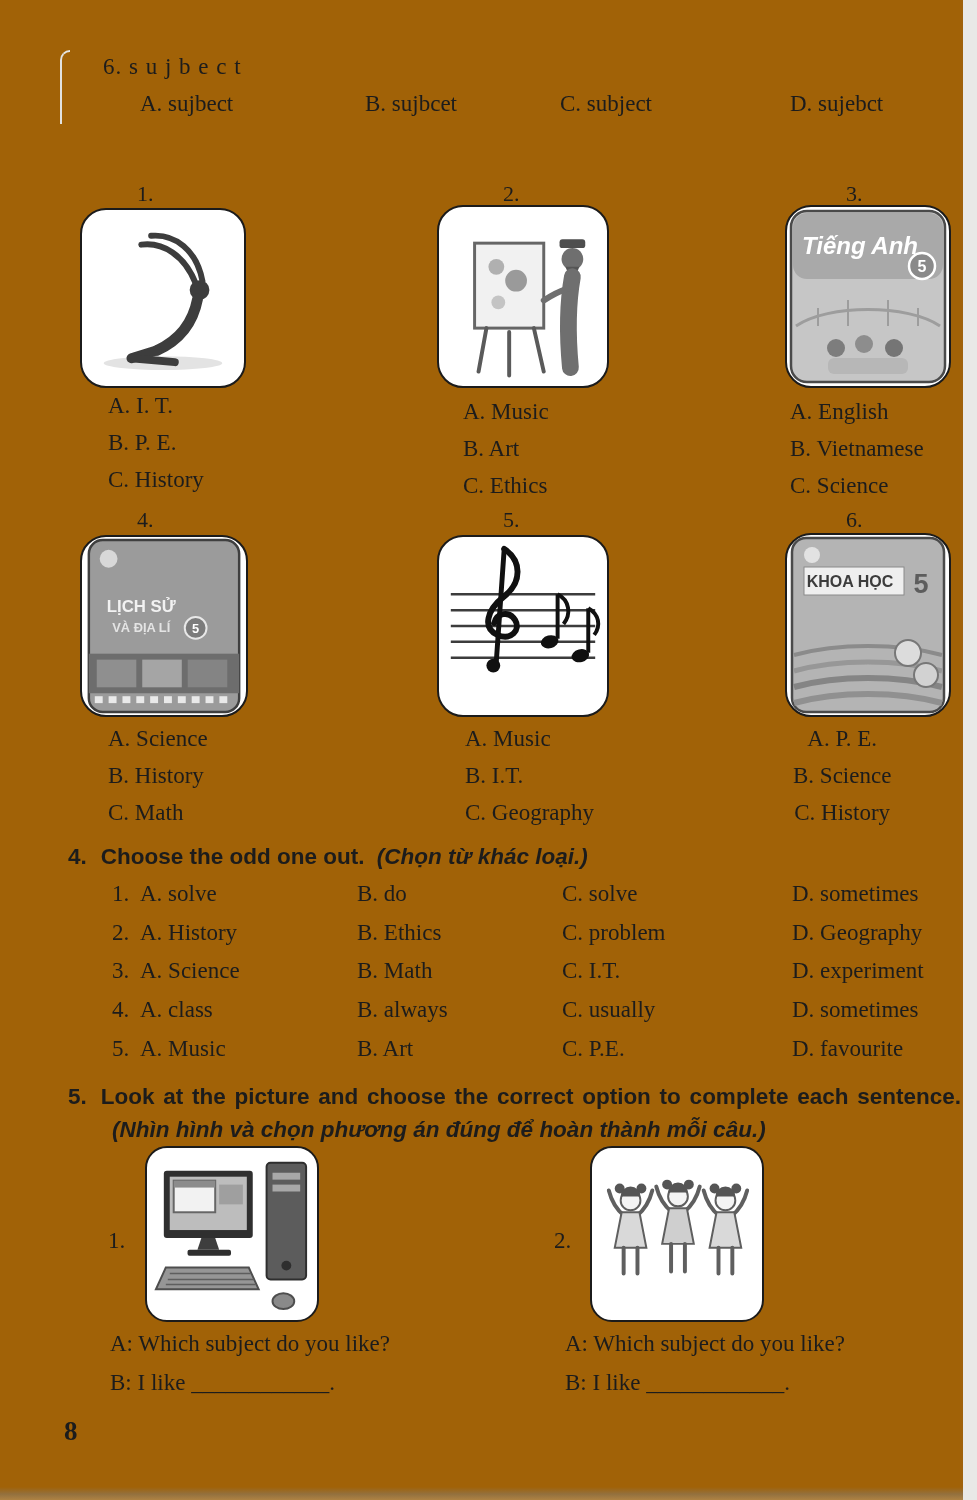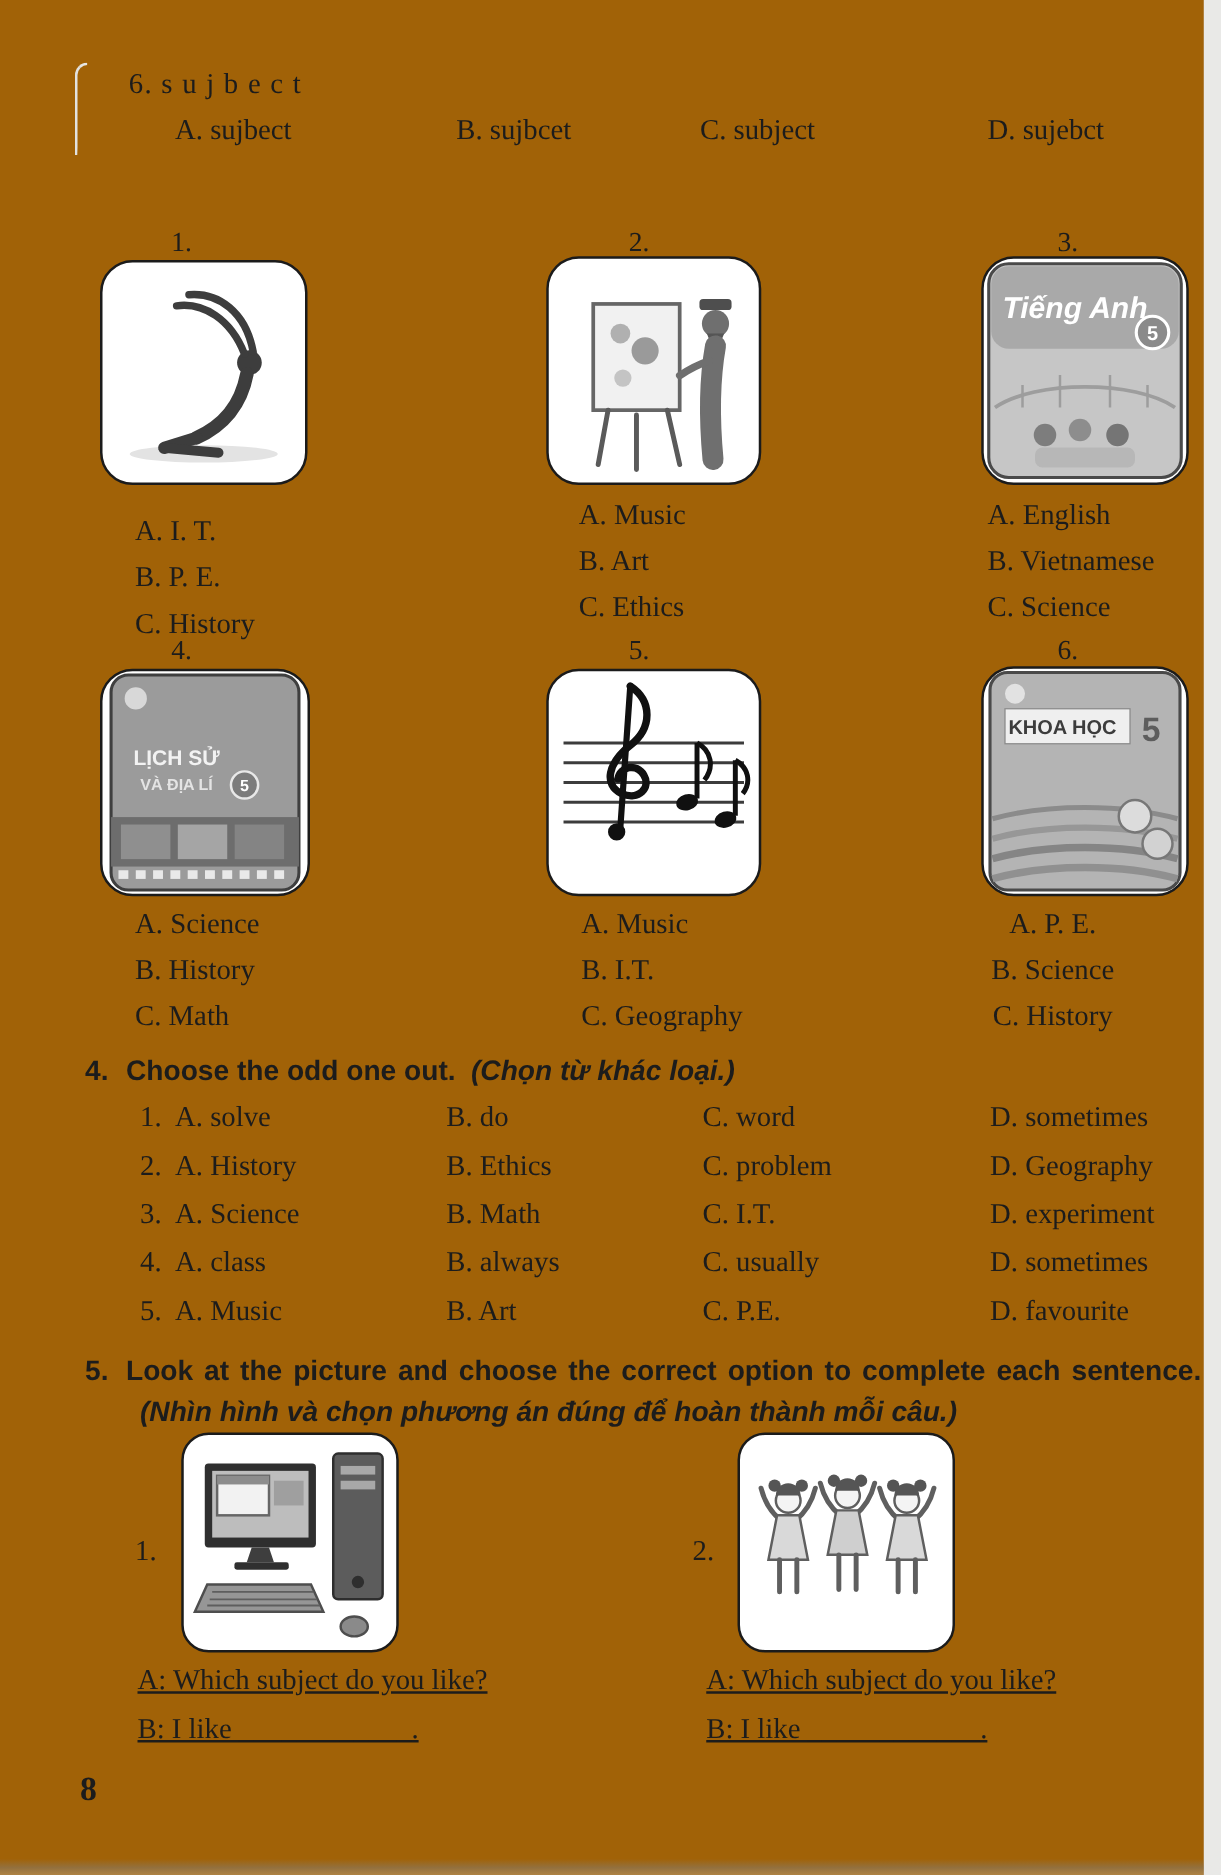--- a/index.html
+++ b/index.html
@@ -45,35 +45,35 @@
   }
   .box-1 { left: 80px;  top: 208px; width: 166px; height: 180px; }
   .box-2 { left: 437px; top: 205px; width: 172px; height: 183px; }
   .box-3 { left: 785px; top: 205px; width: 166px; height: 183px; }
   .box-4 { left: 80px;  top: 535px; width: 168px; height: 182px; }
   .box-5 { left: 437px; top: 535px; width: 172px; height: 182px; }
   .box-6 { left: 785px; top: 533px; width: 166px; height: 184px; }
 
   
   .opt-stack { position: absolute; font-size: 23px; line-height: 37px; }
-  .opts-1 { left: 108px; top: 406px; } .opts-2 { left: 463px; top: 393px; } .opts-3 { left: 790px; top: 393px; }
+  .opts-1 { left: 108px; top: 387px; } .opts-2 { left: 463px; top: 393px; } .opts-3 { left: 790px; top: 393px; }
   .opts-4 { left: 108px; top: 720px; } .opts-5 { left: 465px; top: 720px; } .opts-6 { left: 793px; top: 720px; text-align: center; }
 
   
   .s4-row { position: absolute; left: 0; width: 977px; height: 32px; font-size: 23px; }
   .s4-row span { position: absolute; top: 0; }
   .s4-n { left: 112px; } .s4-a { left: 140px; } .s4-b { left: 357px; } .s4-c { left: 562px; } .s4-d { left: 792px; }
   .s4-r1 { top: 881px; } .s4-r2 { top: 920px; } .s4-r3 { top: 958px; } .s4-r4 { top: 997px; } .s4-r5 { top: 1036px; }
 
   
   #s5l-1 { left: 108px; top: 1228px; font-size: 23px; }
   #s5l-2 { left: 554px; top: 1228px; font-size: 23px; }
   #s5box-1 { left: 145px; top: 1146px; width: 174px; height: 176px; border-radius: 22px; }
   #s5box-2 { left: 590px; top: 1146px; width: 174px; height: 176px; border-radius: 22px; }
-  .dlg { position: absolute; font-size: 23px; line-height: 39px; text-decoration: underline; }
+  .dlg { position: absolute; font-size: 23px; line-height: 39px; }
   #dlg-1 { left: 110px; top: 1324px; }
   #dlg-2 { left: 565px; top: 1324px; }
 
   #pageno { left: 64px; top: 1416px; font-size: 27px; font-weight: 700; }
 
   
   #edge-right {
     position: absolute; left: 961px; top: 0; width: 16px; height: 1500px;
     background: linear-gradient(to right, rgba(120,120,120,0) 0%, rgba(110,110,110,0.25) 50%, rgba(55,55,55,0.75) 78%, rgba(140,140,140,0.85) 100%);
   }
@@ -249,21 +249,21 @@
 
   <div class="sec-head" id="s4-head">
     <span class="sn">4.</span><span>Choose the odd one out.</span>
     <span class="vi">(Chọn từ khác loại.)</span>
   </div>
 
   <div class="s4-row s4-r1">
     <span class="s4-n">1.</span>
     <span class="s4-a">A. solve</span>
     <span class="s4-b">B. do</span>
-    <span class="s4-c">C. word</span>
+    <span class="s4-c">C. solve</span>
     <span class="s4-d">D. sometimes</span>
   </div>
   <div class="s4-row s4-r2">
     <span class="s4-n">2.</span>
     <span class="s4-a">A. History</span>
     <span class="s4-b">B. Ethics</span>
     <span class="s4-c">C. problem</span>
     <span class="s4-d">D. Geography</span>
   </div>
   <div class="s4-row s4-r3">

